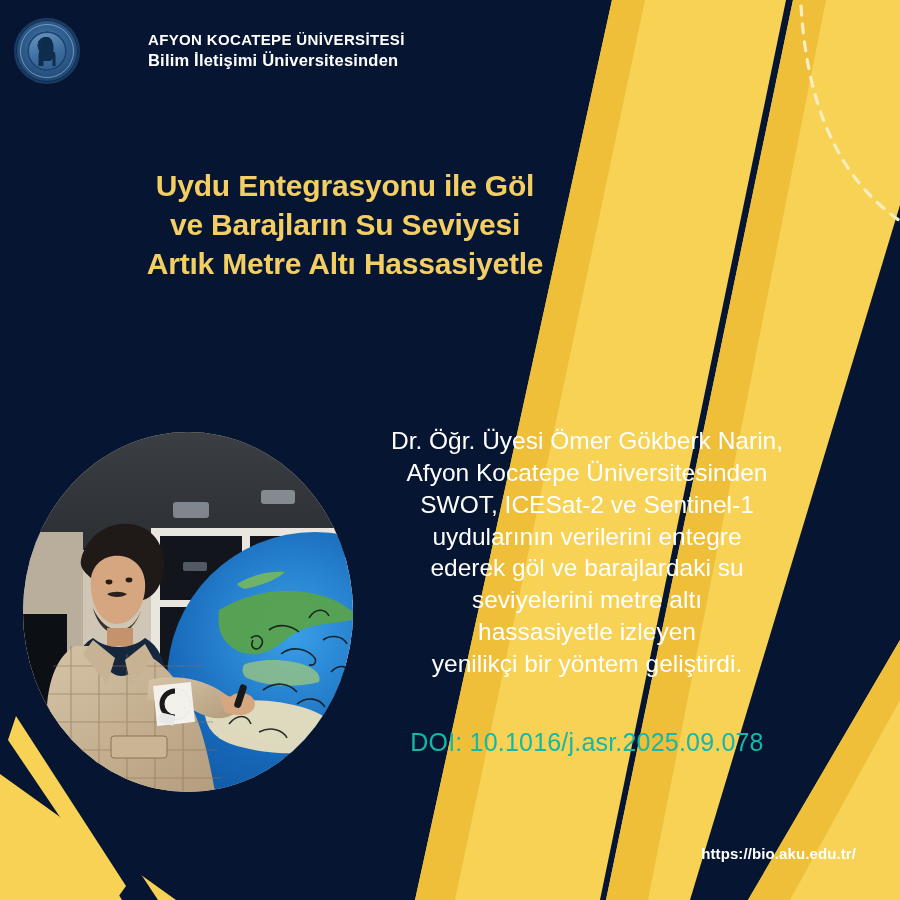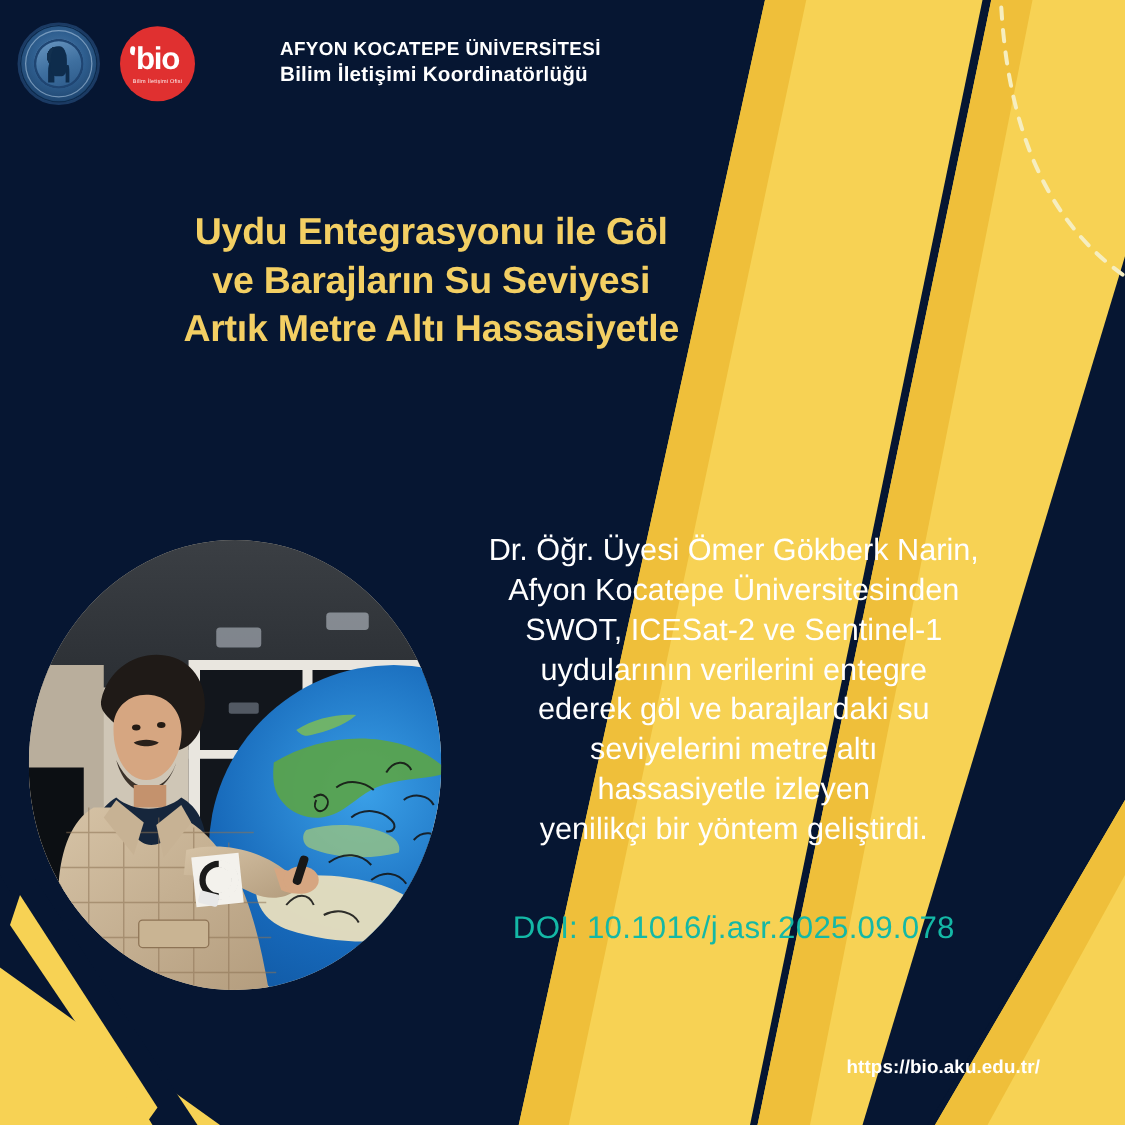--- a/index.html
+++ b/index.html
@@ -164,21 +164,21 @@
     text-align: center;
     color: #14b8a6;
     font-size: 25px;
     letter-spacing: .2px;
     z-index: 5;
     white-space: nowrap;
   }
 
   .site-url {
     position: absolute;
-    right: 68px;
+    right: 44px;
     top: 845px;
     color: #ffffff;
     font-size: 15px;
     font-weight: 700;
     letter-spacing: .1px;
     z-index: 5;
   }
 </style>
 </head>
 <body>
@@ -214,27 +214,23 @@
     </g>
 
     <polygon points="0,884 900,862 900,900 0,900" fill="#061632" opacity="0"></polygon>
   </svg>
 
   <div class="header">
     <div class="logo-aku">
       <div class="ring-text"></div>
       <div class="figure"></div>
     </div>
-    <div class="logo-bio">
-      <div class="bio-word">bio</div>
-      <div class="bio-sub">Bilim İletişimi Ofisi</div>
-    </div>
     <div class="header-titles">
       <div class="org-name">AFYON KOCATEPE ÜNİVERSİTESİ</div>
-      <div class="org-unit">Bilim İletişimi Koordinatörlüğü</div>
+      <div class="org-unit">Bilim İletişimi Üniversitesinden</div>
     </div>
   </div>
 
   <div class="headline">
     <span class="ln">Uydu Entegrasyonu ile Göl</span>
     <span class="ln">ve Barajların Su Seviyesi</span>
     <span class="ln">Artık Metre Altı Hassasiyetle</span>
   </div>
 
   <div class="photo">

